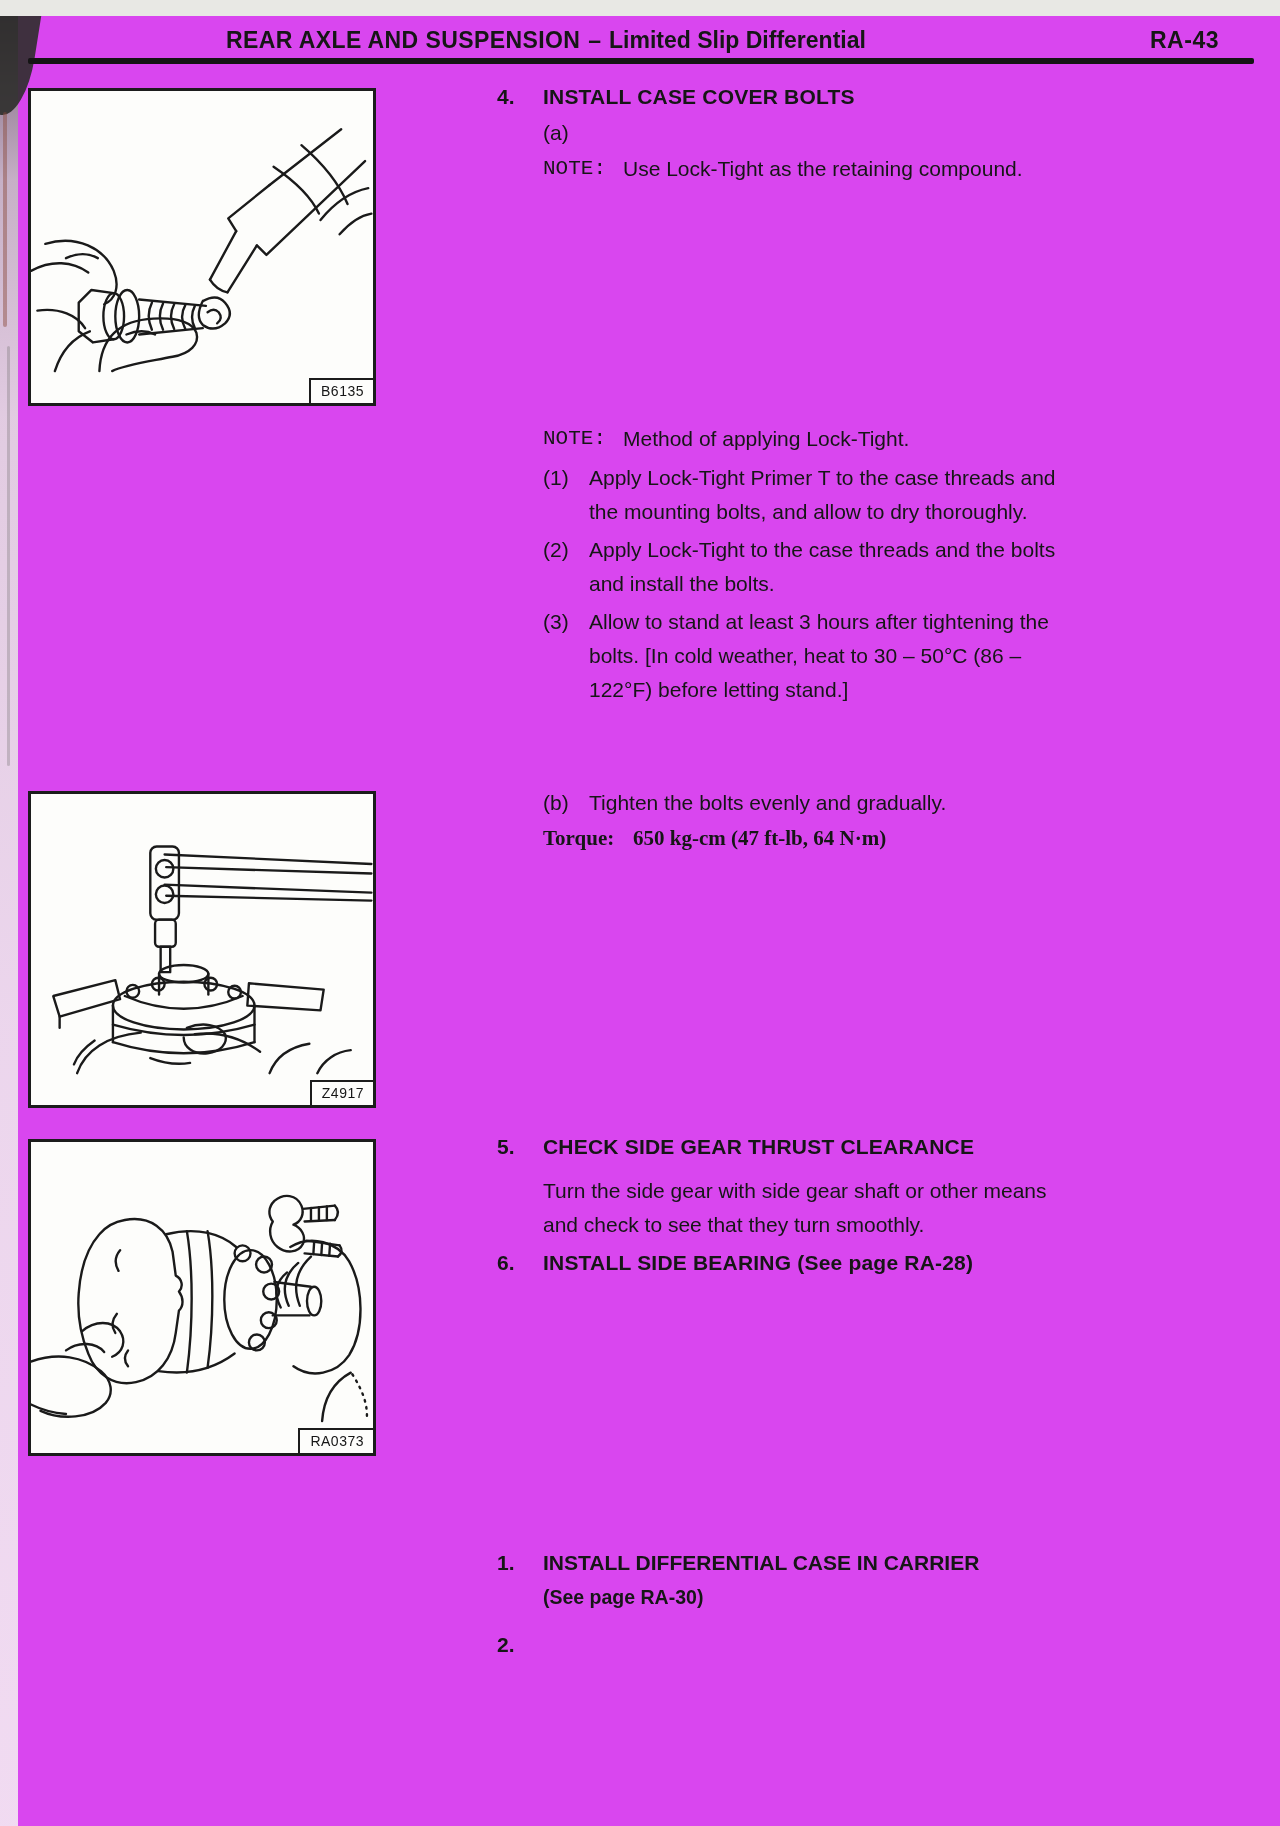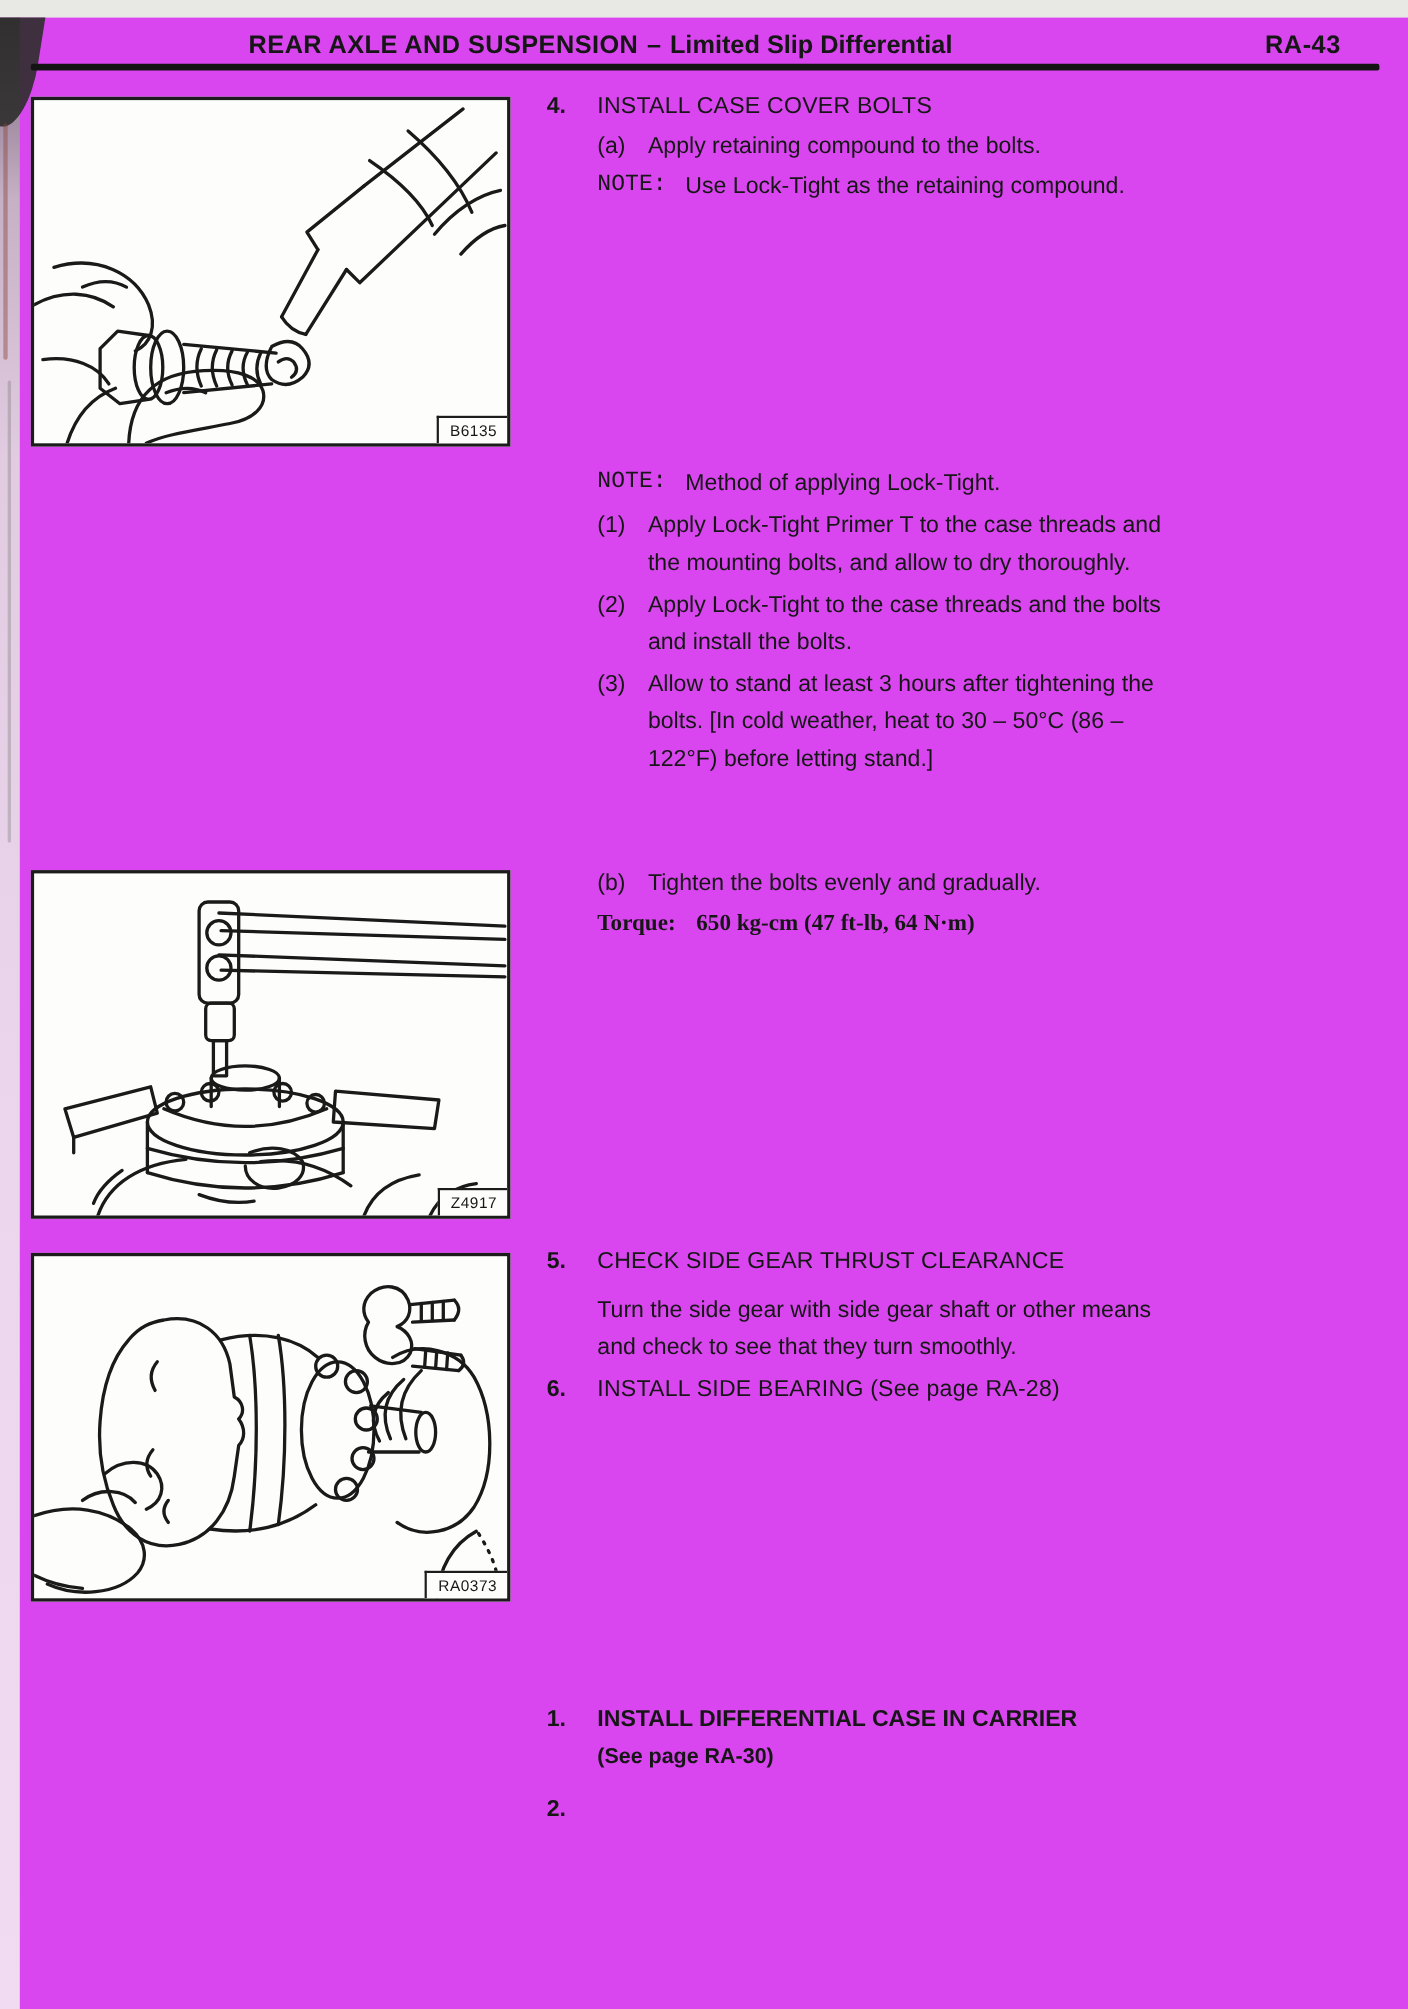--- a/index.html
+++ b/index.html
@@ -19,36 +19,36 @@
   .spine-mark2{position:absolute;left:7px;top:330px;width:3px;height:420px;background:#6b6b66;
     opacity:.3;border-radius:2px;}
   
   .header-title{position:absolute;left:226px;top:11px;font-size:23px;white-space:nowrap;}
   .ht-main{font-weight:700;letter-spacing:.4px;}
   .ht-sep{font-weight:600;margin:0 8px;}
   .ht-sub{font-weight:600;}
   .page-number{position:absolute;left:1150px;top:11px;font-size:23px;font-weight:700;letter-spacing:.5px;}
   .rule{position:absolute;left:28px;top:42px;width:1226px;height:6px;background:#141414;border-radius:2px;}
   
-  .figure{position:absolute;left:28px;width:436px;background:#fdfdfb;
+  .figure{position:absolute;left:28px;width:348px;background:#fdfdfb;
     border:3px solid #1c1c1c;box-sizing:border-box;}
   .figure svg{position:absolute;left:0;top:0;width:100%;height:100%;}
   .fig-label{position:absolute;right:0;bottom:0;background:#fdfdfb;
     border-left:2px solid #1c1c1c;border-top:2px solid #1c1c1c;
     padding:3px 9px 4px 10px;font-size:14px;letter-spacing:.5px;}
   #fig1{top:72px;height:318px;}
   #fig2{top:775px;height:317px;}
   #fig3{top:1123px;height:317px;}
   
   .row{position:absolute;display:flex;font-size:21px;line-height:34px;}
   .t{white-space:pre-line;}
   .bold{font-weight:700;}
   .step-row{left:497px;width:628px;}
   .step-row .num{flex:0 0 46px;font-weight:700;}
-  .step-row .title{font-weight:400;letter-spacing:.2px;}
+  .step-row .title{font-weight:700;letter-spacing:.2px;}
   .sub-row{left:543px;width:578px;}
   .sub-row .lbl{flex:0 0 46px;}
   .note-row{left:543px;width:578px;}
   .note-row .lbl{flex:0 0 80px;font-family:Liberation Mono, monospace;}
   .torque-row{left:543px;width:578px;font-family:Liberation Serif, serif;}
   .torque-row .lbl{flex:0 0 90px;font-weight:700;}
   .torque-row .val{font-weight:700;}
   .para{position:absolute;left:543px;width:578px;font-size:21px;line-height:34px;white-space:pre-line;}
   .section-heading{position:absolute;left:497px;top:1474px;font-size:29px;font-weight:700;letter-spacing:.2px;}
   .install-row{left:497px;width:628px;}
@@ -206,21 +206,20 @@
     </svg>
     <div class="fig-label">RA0373</div>
   </div>
 
   <div class="row step-row" style="top:64px">
     <span class="num">4.</span>
     <span class="t title">INSTALL CASE COVER BOLTS</span>
   </div>
   <div class="row sub-row" style="top:100px">
     <span class="lbl">(a)</span>
-    <span class="t">Apply retaining compound to the bolts.</span>
   </div>
   <div class="row note-row" style="top:136px">
     <span class="lbl">NOTE:</span>
     <span class="t">Use Lock-Tight as the retaining compound.</span>
   </div>
 
   <div class="row note-row" style="top:406px">
     <span class="lbl">NOTE:</span>
     <span class="t">Method of applying Lock-Tight.</span>
   </div>

